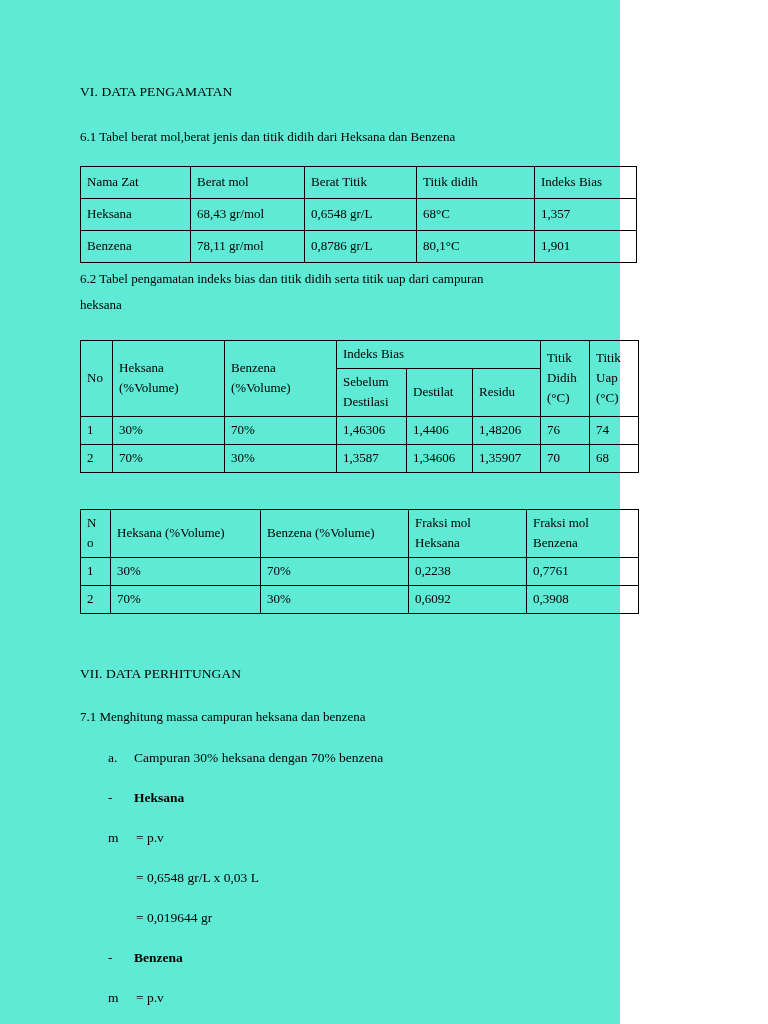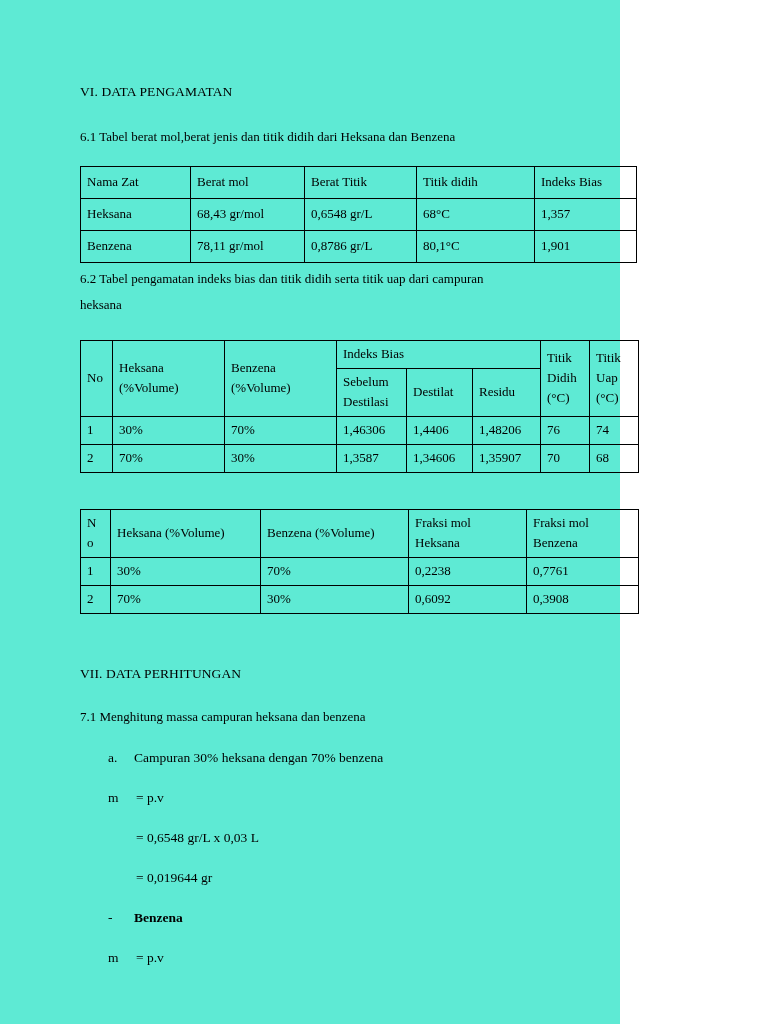--- a/index.html
+++ b/index.html
@@ -234,20 +234,23 @@
   <div class="spacer-26"></div>
 
   <div class="heading" style="margin-top:26px;margin-bottom:22px">VII. DATA PERHITUNGAN</div>
 
   <div class="para" style="margin-bottom:18px">7.1 Menghitung massa campuran heksana dan benzena</div>
 
   <div class="calc-line lvl-a">
     <span class="marker">a.</span><span>Campuran 30% heksana dengan 70% benzena</span>
   </div>
 
+  <div class="calc-line lvl-dash">
+    <span class="marker">-</span><span class="bold">Heksana</span>
+  </div>
 
   <div class="calc-line eq-m" style="margin-top:18px">
     <span class="lbl">m</span><span>= p.v</span>
   </div>
 
   <div class="calc-line eq-ind" style="margin-top:18px">= 0,6548 gr/L x 0,03 L</div>
 
   <div class="calc-line eq-ind" style="margin-top:3px">= 0,019644 gr</div>
 
   <div class="calc-line lvl-dash" style="margin-top:18px">

